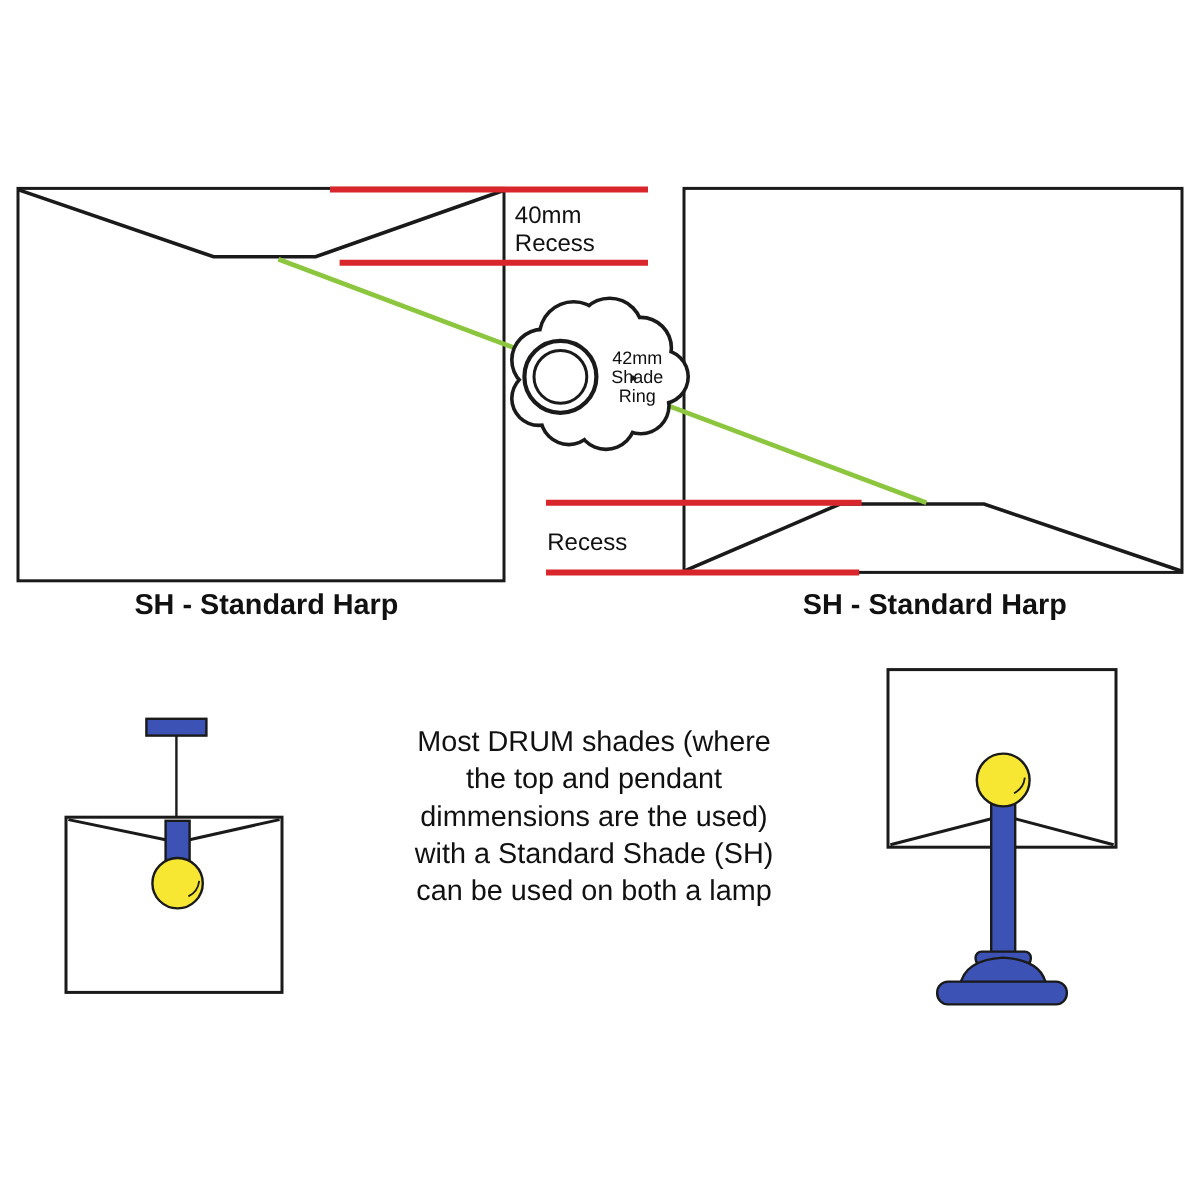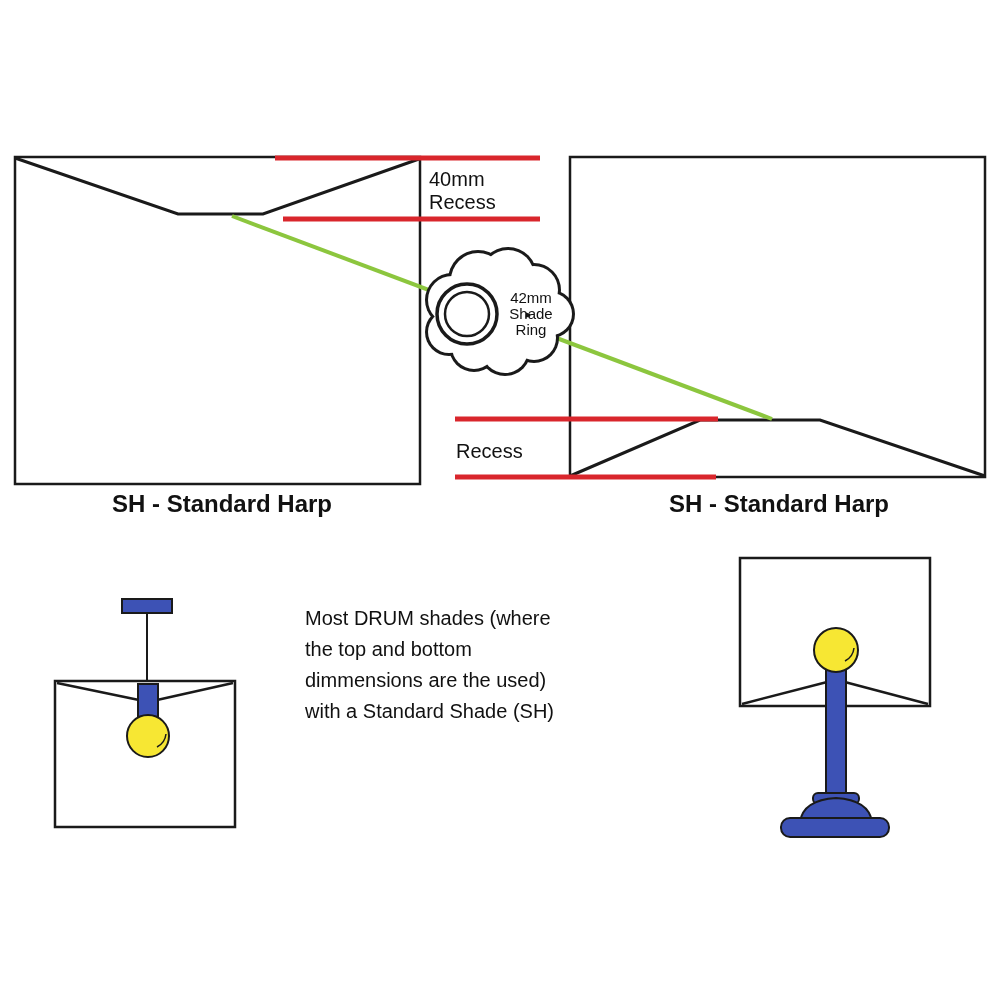--- a/index.html
+++ b/index.html
@@ -25,22 +25,22 @@
     font-family: "Liberation Sans", sans-serif;
   }
   .t-recess  { font-size: 20px; }
   .t-ring    { font-size: 15px; text-anchor: middle; }
   .t-caption { font-size: 24px; font-weight: bold; text-anchor: middle; }
   .description {
     position: absolute;
     left: 305px;
     top: 603px;
     width: 380px;
-    text-align: left;
-    font-size: 20px;
+    text-align: center;
+    font-size: 24px;
     line-height: 31px;
     color: #111111;
   }
 </style>
 </head>
 <body>
 
 <div class="canvas">
 
   <svg width="1000" height="1000" viewBox="0 0 1000 1000">
@@ -124,18 +124,19 @@
       <path d="M 845 661 q 8 -4 9 -13" fill="none" stroke="#1a1a1a" stroke-width="1.5"></path>
       <rect x="813" y="793" width="46" height="11" rx="5" stroke="#1a1a1a" stroke-width="2" fill="#3d52b5"></rect>
       <path d="M 800 822 Q 803 800 836 798 Q 869 800 872 822 Z" stroke="#1a1a1a" stroke-width="2" fill="#3d52b5"></path>
       <rect x="781" y="818" width="108" height="19" rx="9" stroke="#1a1a1a" stroke-width="2" fill="#3d52b5"></rect>
     </g>
 
   </svg>
 
   <div class="description">
     <div>Most DRUM shades (where</div>
-    <div>the top and bottom</div>
+    <div>the top and pendant</div>
     <div>dimmensions are the used)</div>
     <div>with a Standard Shade (SH)</div>
+    <div>can be used on both a lamp</div>
   </div>
 
 </div>
 
 </body></html>

